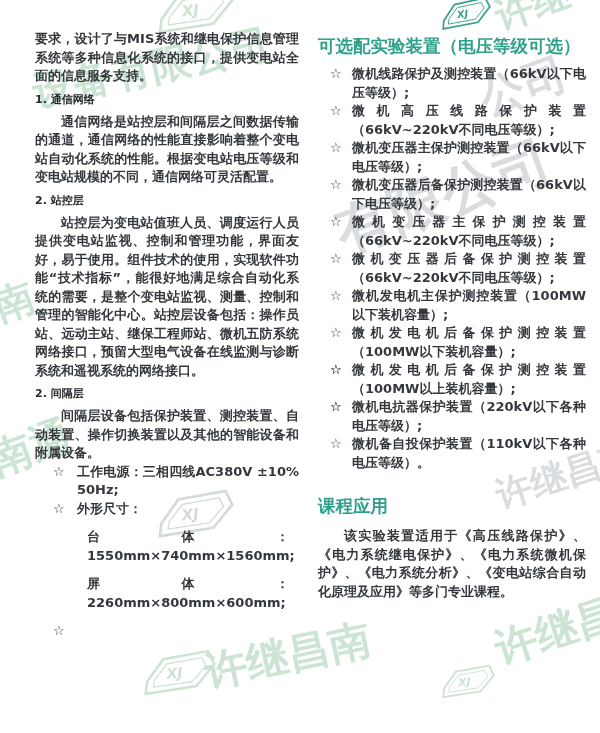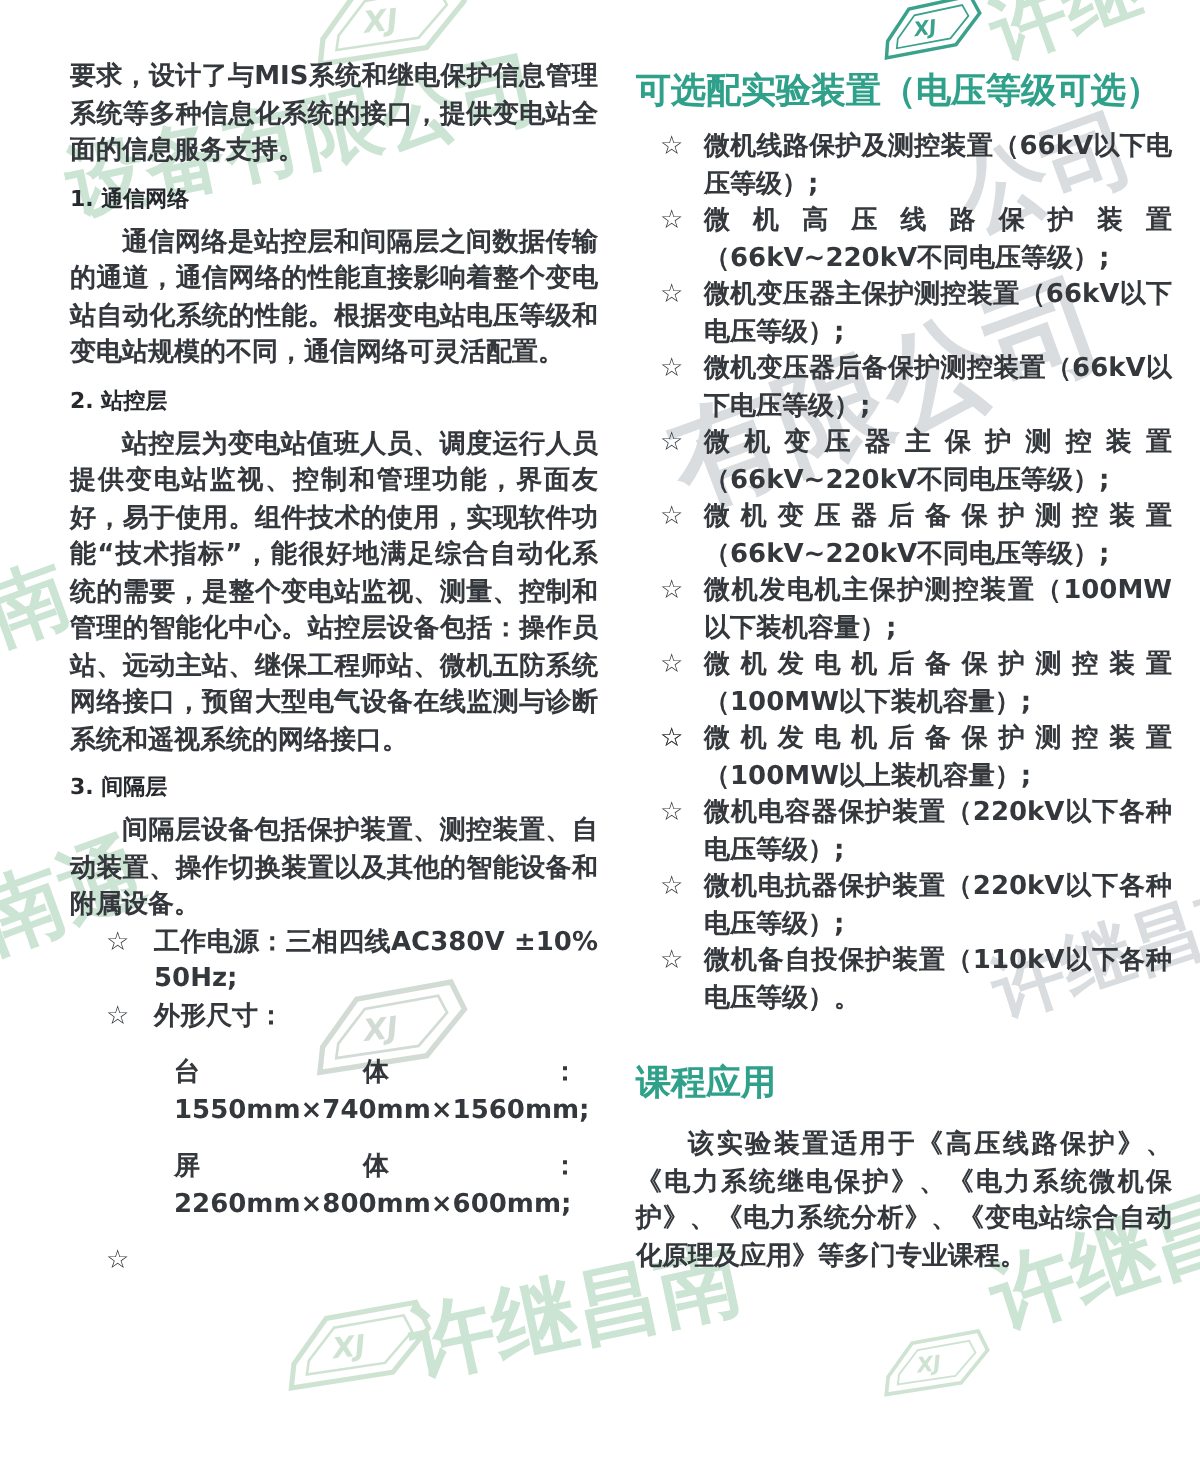--- a/index.html
+++ b/index.html
@@ -35,21 +35,21 @@
   .col-right { left:318px; width:268px; }
   .body-txt {
     font-size:13px; line-height:18.5px; color:#34383d; font-weight:bold;
     text-align:justify; margin:0;
   }
   .indent { text-indent:2em; }
   .num-h { font-size:11px; line-height:18px; color:#26292e; font-weight:bold; margin:5px 0 4px; }
   .teal-h { color:#2fa08a; font-size:17.5px; line-height:22px; font-weight:bold; margin:0; }
   .tech-h { margin:15px 0 11px; }
   .right-h { margin:5px 0 8px; }
-  .course-h { margin:23px 0 10px;font-family:Liberation Mono, monospace; }
+  .course-h { margin:23px 0 10px; }
   .li { position:relative; margin:0; }
   .li .star { position:absolute; top:0; font-weight:bold; color:#34383d; font-size:13px; }
   .col-left  .li { padding-left:42px; }
   .col-left  .li .star { left:18px; }
   .col-right .li { padding-left:34px; }
   .col-right .li .star { left:12px; }
   .sub-line { margin:10px; }
 </style>
 </head>
 <body>
@@ -104,21 +104,21 @@
 
 <div class="col col-left">
   <p class="body-txt">要求，设计了与MIS系统和继电保护信息管理系统等多种信息化系统的接口，提供变电站全面的信息服务支持。</p>
 
   <h3 class="num-h">1. 通信网络</h3>
   <p class="body-txt indent">通信网络是站控层和间隔层之间数据传输的通道，通信网络的性能直接影响着整个变电站自动化系统的性能。根据变电站电压等级和变电站规模的不同，通信网络可灵活配置。</p>
 
   <h3 class="num-h">2. 站控层</h3>
   <p class="body-txt indent">站控层为变电站值班人员、调度运行人员提供变电站监视、控制和管理功能，界面友好，易于使用。组件技术的使用，实现软件功能“技术指标”，能很好地满足综合自动化系统的需要，是整个变电站监视、测量、控制和管理的智能化中心。站控层设备包括：操作员站、远动主站、继保工程师站、微机五防系统网络接口，预留大型电气设备在线监测与诊断系统和遥视系统的网络接口。</p>
 
-  <h3 class="num-h">3. 间隔层</h3>
+  <h3 class="num-h">2. 间隔层</h3>
   <p class="body-txt indent">间隔层设备包括保护装置、测控装置、自动装置、操作切换装置以及其他的智能设备和附属设备。</p>
 
 
   <div class="li body-txt">
     <span class="star">☆</span>
     <span>工作电源：三相四线AC380V ±10% 50Hz;</span>
   </div>
   <div class="li body-txt">
     <span class="star">☆</span>
     <span>外形尺寸：</span>
@@ -168,21 +168,20 @@
   </div>
   <div class="li body-txt">
     <span class="star">☆</span>
   </div>
   <div class="li body-txt">
     <span class="star">☆</span>
     <span>微机发电机后备保护测控装置（100MW以上装机容量）;</span>
   </div>
   <div class="li body-txt">
     <span class="star">☆</span>
-    <span>微机电容器保护装置（220kV以下各种电压等级）;</span>
   </div>
   <div class="li body-txt">
     <span class="star">☆</span>
     <span>微机电抗器保护装置（220kV以下各种电压等级）;</span>
   </div>
   <div class="li body-txt">
     <span class="star">☆</span>
     <span>微机备自投保护装置（110kV以下各种电压等级）。</span>
   </div>
 

